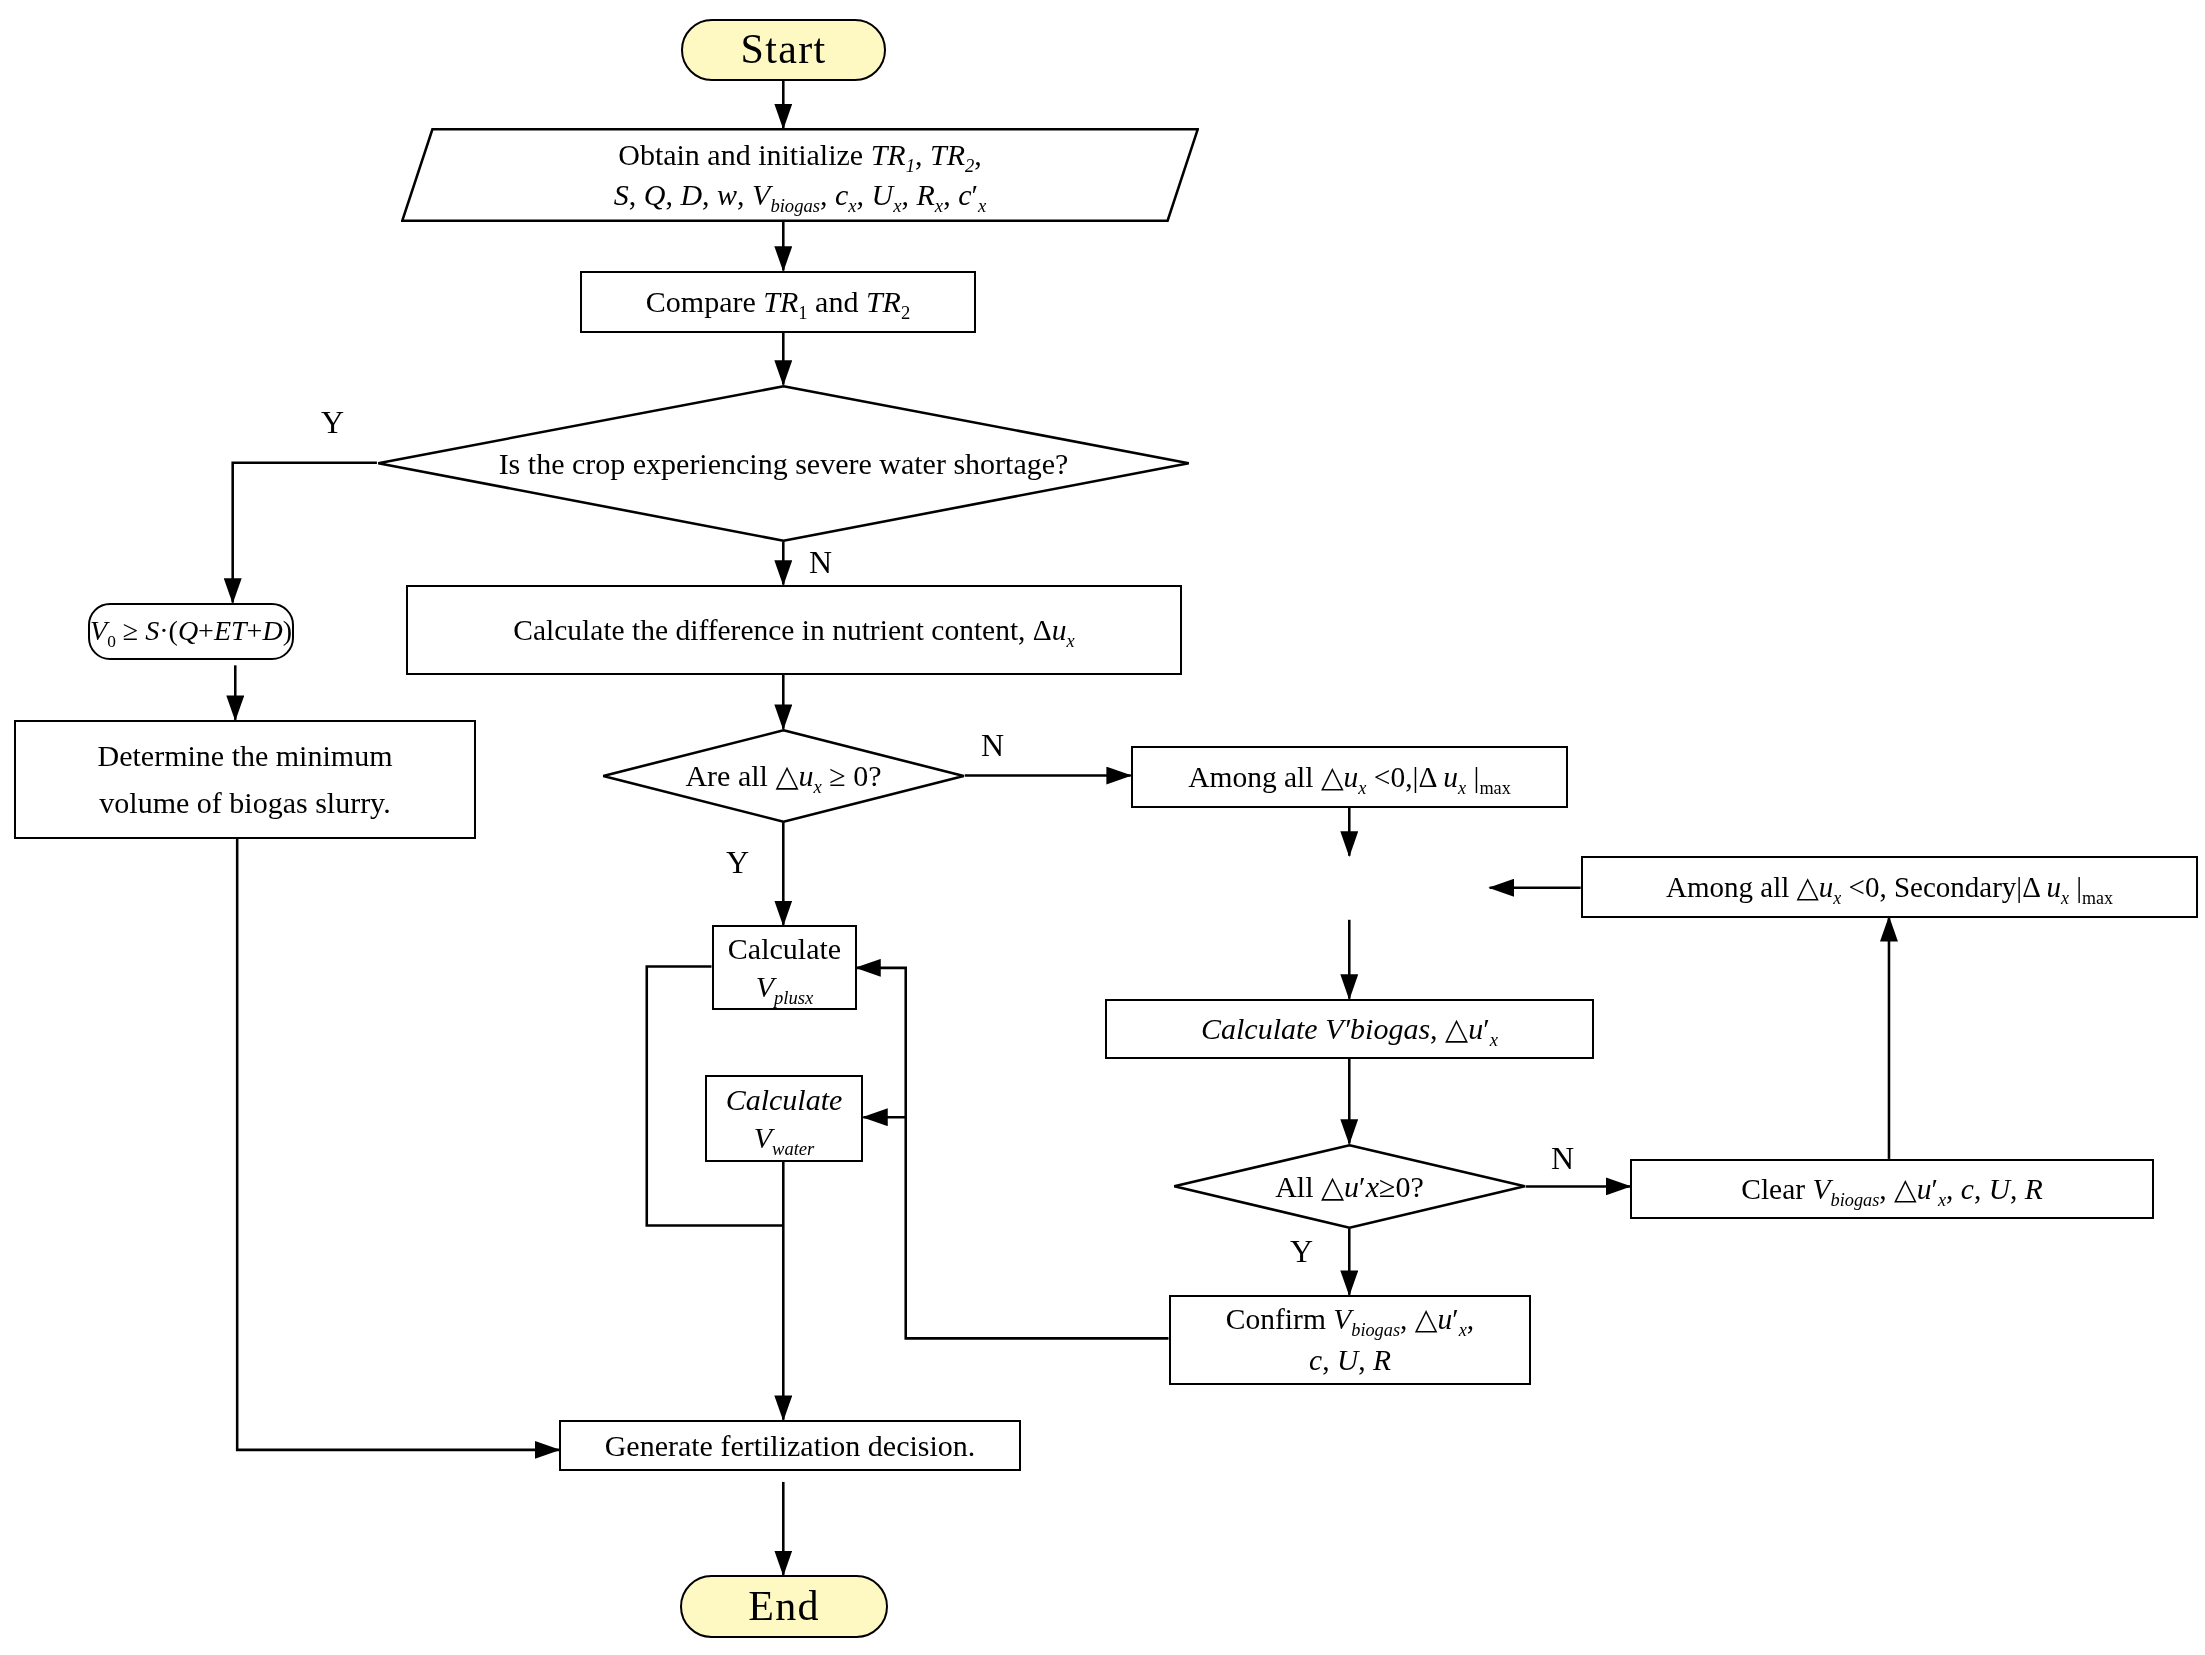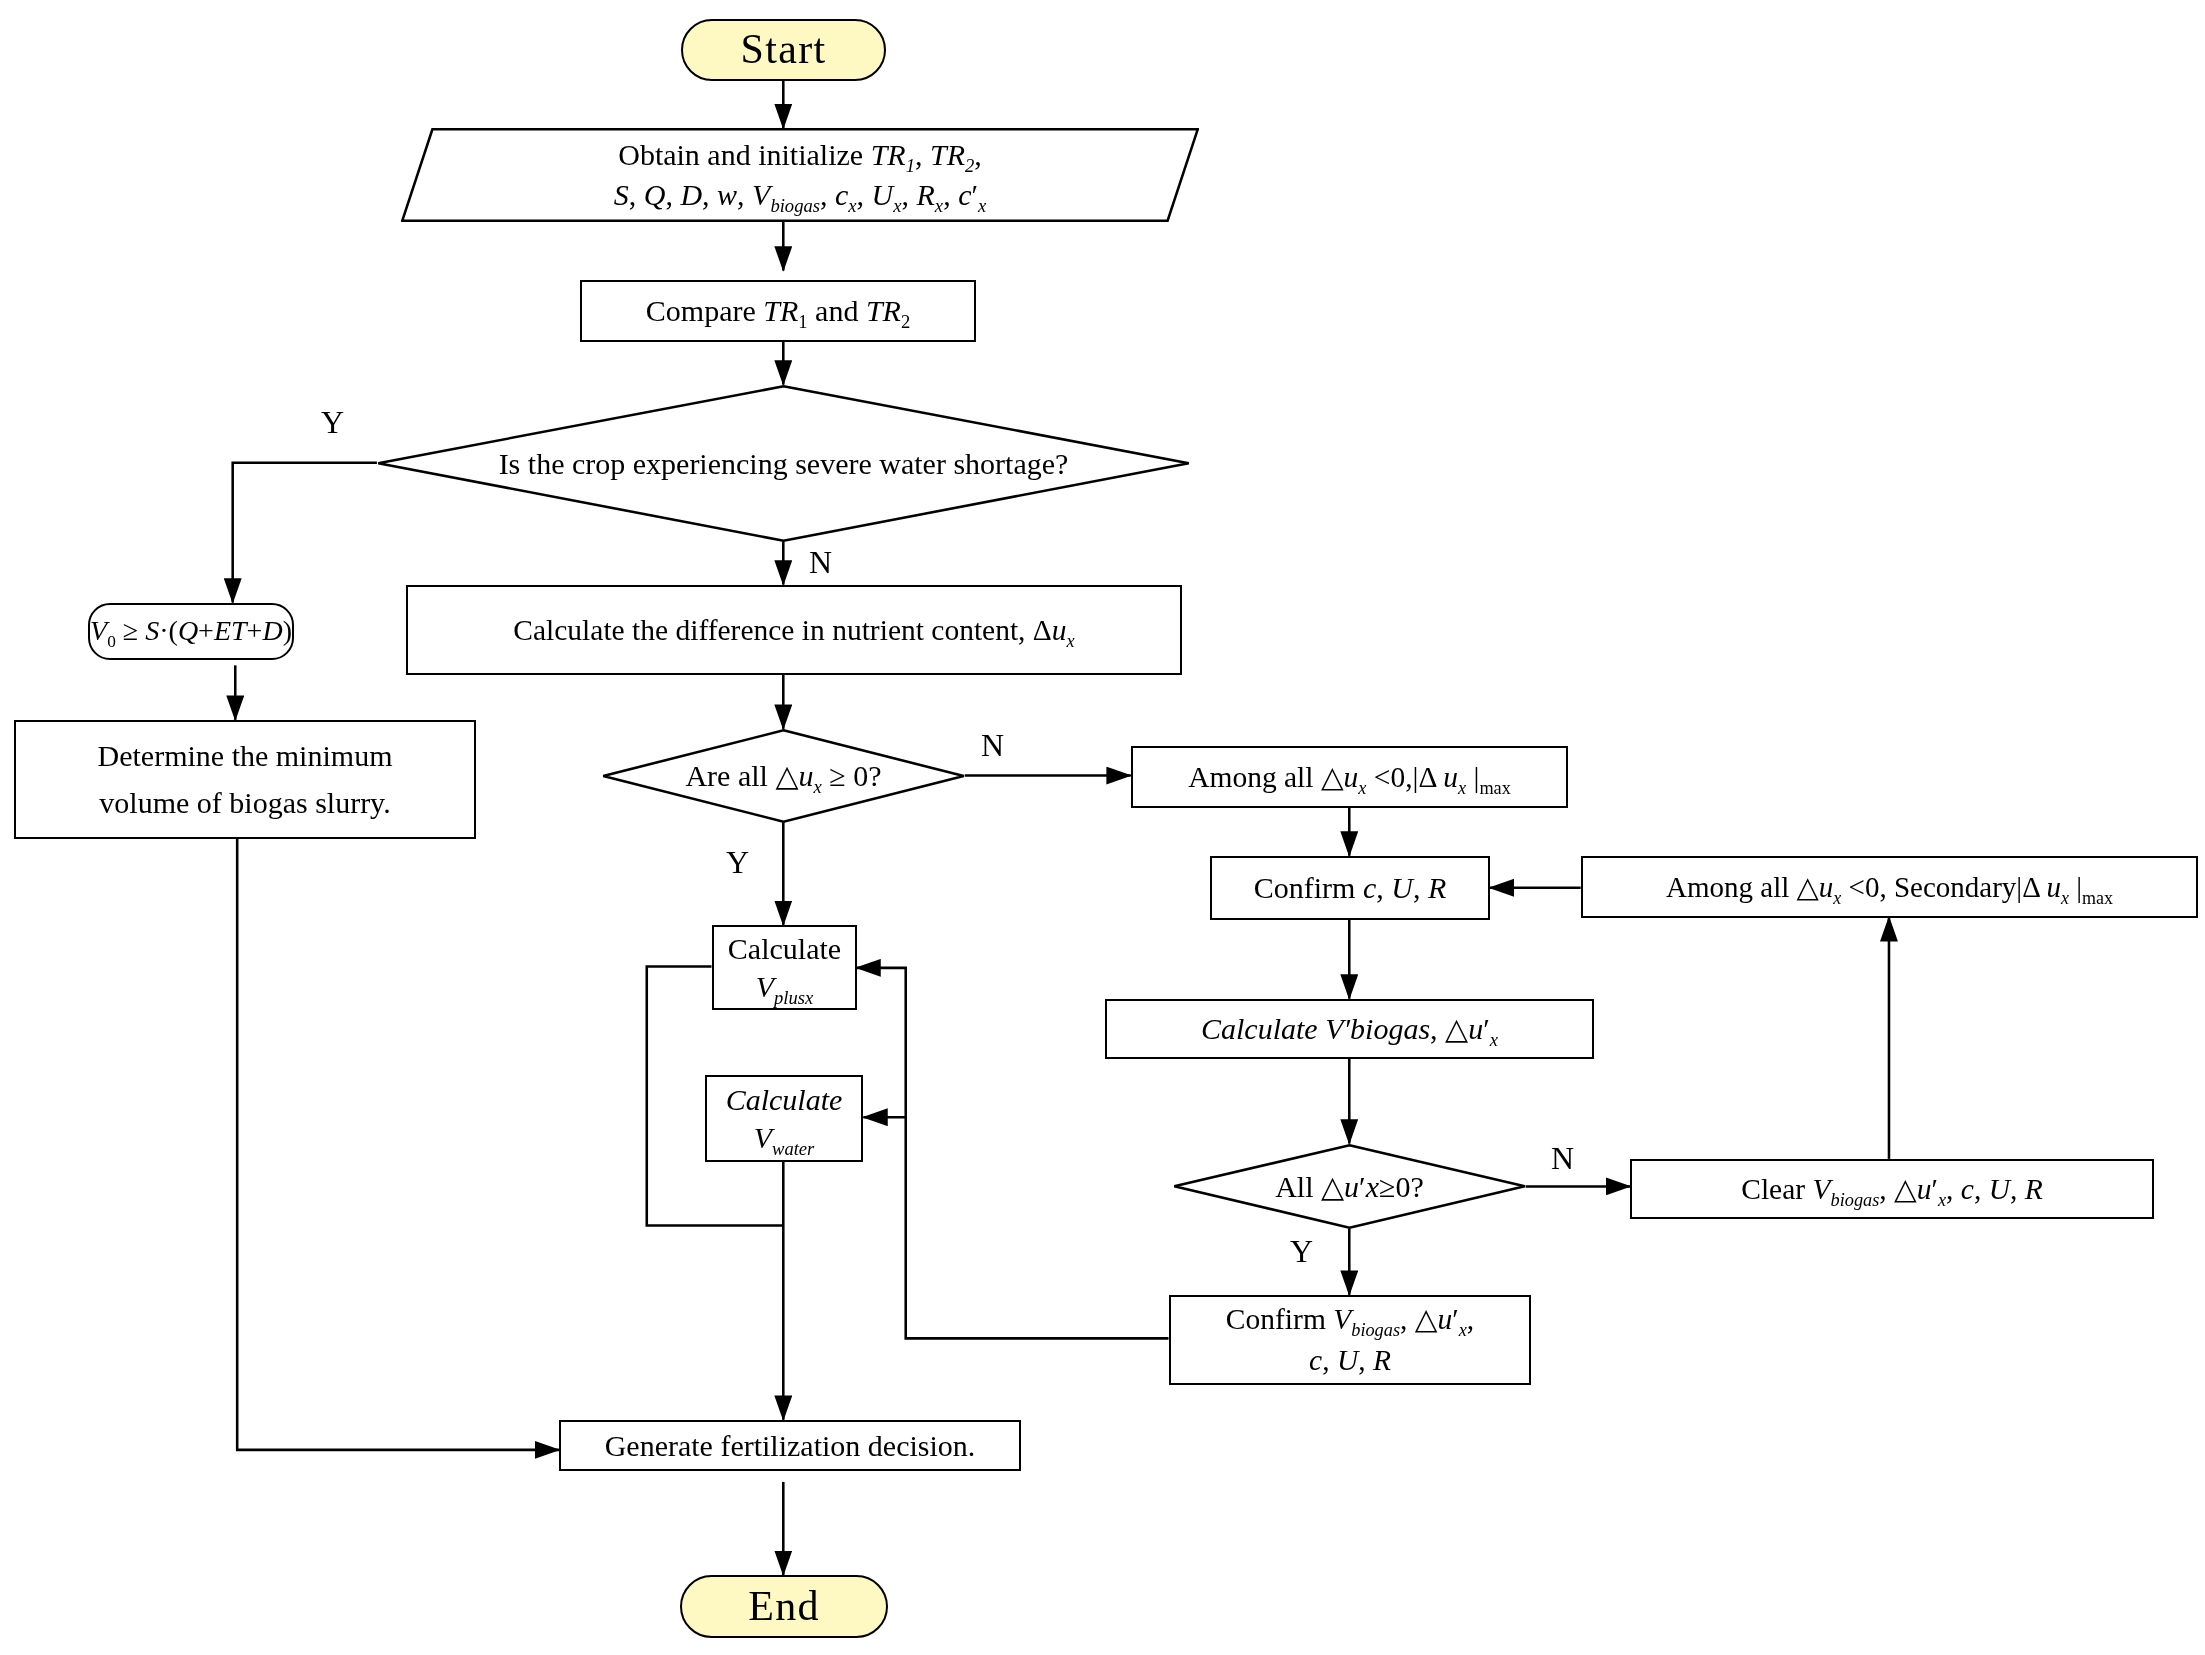--- a/index.html
+++ b/index.html
@@ -75,21 +75,21 @@
   </div>
 
   <div class="node shape-node" style="left:401px;top:128px;width:798px;height:94px;">
     <svg viewBox="0 0 1245 146" preserveAspectRatio="none">
       <polygon class="poly" points="49,2 1243,2 1196,144 2,144"></polygon>
     </svg>
     <span class="t">Obtain and initialize <i>TR</i><sub><i>1</i></sub>, <i>TR</i><sub><i>2</i></sub>,</span>
     <span class="t"><i>S</i>, <i>Q</i>, <i>D</i>, <i>w</i>, <i>V</i><sub><i>biogas</i></sub>, <i>c</i><sub><i>x</i></sub>, <i>U</i><sub><i>x</i></sub>, <i>R</i><sub><i>x</i></sub>, <i>c</i>′<sub><i>x</i></sub></span>
   </div>
 
-  <div class="node rect" style="left:580px;top:280px;width:396px;height:62px;align-items:center;">
+  <div class="node rect" style="left:580px;top:271px;width:396px;height:62px;align-items:center;">
     <span class="t">Compare <i>TR</i><sub>1</sub> and <i>TR</i><sub>2</sub></span>
   </div>
 
   <div class="node shape-node" style="left:377px;top:385px;width:813px;height:157px;">
     <svg viewBox="0 0 1268 245" preserveAspectRatio="none">
       <polygon class="poly" points="634,2 1266,122 634,243 2,122"></polygon>
     </svg>
     <span class="t">Is the crop experiencing severe water shortage?</span>
   </div>
 
@@ -110,23 +110,20 @@
     <svg viewBox="0 0 566 146" preserveAspectRatio="none">
       <polygon class="poly" points="283,2 564,73 283,144 2,73"></polygon>
     </svg>
     <span class="t">Are all △<i>u</i><sub><i>x</i></sub> ≥ 0?</span>
   </div>
 
   <div class="node rect f46" style="left:1131px;top:746px;width:437px;height:62px;">
     <span class="t">Among all △<i>u</i><sub><i>x</i></sub> &lt;0,|Δ <i>u</i><sub><i>x</i></sub> |<sub>max</sub></span>
   </div>
 
-  <div class="node rect" style="left:1210px;top:856px;width:280px;height:64px;">
-    <span class="t">Confirm <i>c</i>, <i>U</i>, <i>R</i></span>
-  </div>
 
   <div class="node rect f45" style="left:1581px;top:856px;width:617px;height:62px;">
     <span class="t">Among all △<i>u</i><sub><i>x</i></sub> &lt;0,  Secondary|Δ <i>u</i><sub><i>x</i></sub> |<sub>max</sub></span>
   </div>
 
   <div class="node rect" style="left:1105px;top:999px;width:489px;height:60px;">
     <span class="t"><i>Calculate V′biogas</i>, △<i>u</i>′<sub><i>x</i></sub></span>
   </div>
 
   <div class="node rect" style="left:712px;top:925px;width:145px;height:85px;line-height:1.25;">

